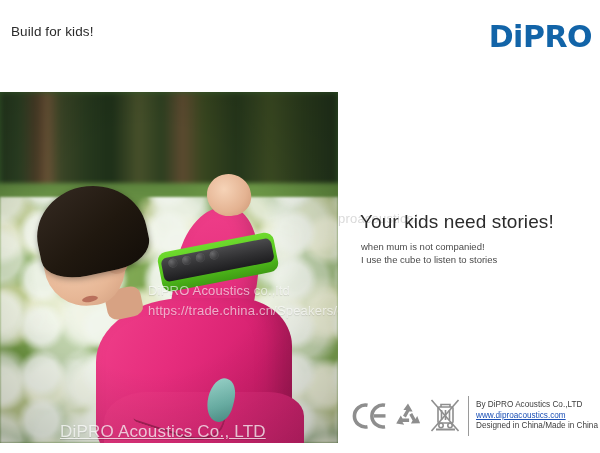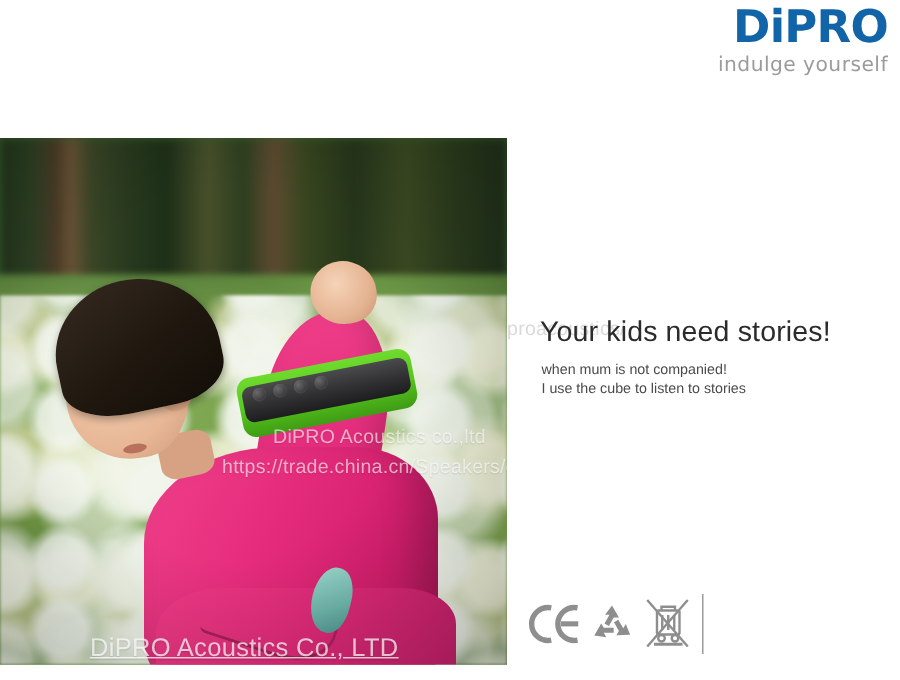--- a/index.html
+++ b/index.html
@@ -24,21 +24,21 @@
     left: 11px;
     top: 24px;
     font-size: 13.5px;
     color: #2b2b2b;
     letter-spacing: 0.1px;
     white-space: nowrap;
   }
   .brand {
     position: absolute;
     right: 8px;
-    top: 4px;
+    top: 22px;
     text-align: right;
     line-height: 1;
   }
   .brand-name {
     font-size: 30px;
     font-weight: bold;
     color: #1264a8;
     letter-spacing: -0.5px;
     font-family: "DejaVu Sans", sans-serif;
     display: block;
@@ -261,21 +261,21 @@
   
   .wm {
     position: absolute;
     color: rgba(255,255,255,.62);
     font-size: 13px;
     letter-spacing: .2px;
     white-space: nowrap;
     text-shadow: 0 1px 1px rgba(0,0,0,.12);
     pointer-events: none;
   }
-  .wm-company { left: 148px; top: 191px; margin-left: 34px; }
+  .wm-company { left: 148px; top: 191px; }
   .wm-url     { left: 148px; top: 211px; }
   .wm-big     { left: 60px;  top: 330px; font-size: 17px; color: rgba(255,255,255,.72); text-decoration: underline; }
 
   
   .wm-url-spill {
     position: absolute;
     left: 338px; top: 211px;
     font-size: 13px;
     color: #dadada;
     white-space: nowrap;
@@ -331,24 +331,24 @@
   .legal .link {
     color: #1a4fb5;
     text-decoration: underline;
   }
 </style>
 </head>
 <body>
 
 <div class="slide">
 
+  <div class="slide-title">Build for kids!</div>
 
   <div class="brand">
     <span class="brand-name">DiPRO</span>
-    <span class="brand-tag">indulge yourself</span>
   </div>
 
   <div class="photo">
     <div class="photo-scene">
       <div class="bg-trees"></div>
       <div class="bg-grass"></div>
       <div class="bg-flowers"></div>
 
       <div class="kid">
         <div class="kid-arm"></div>
@@ -421,16 +421,19 @@
           <path d="M28.5 2 L1.5 33"></path>
         </g>
         <rect x="6" y="30.5" width="19" height="2" fill="#8e8e8e"></rect>
       </svg>
 
     </div>
 
     <div class="divider"></div>
 
     <div class="legal">
+      <span>By DiPRO Acoustics Co.,LTD</span>
+      <span class="link">www.diproacoustics.com</span>
+      <span>Designed in China/Made in China</span>
     </div>
   </div>
 
 </div>
 
 </body></html>

